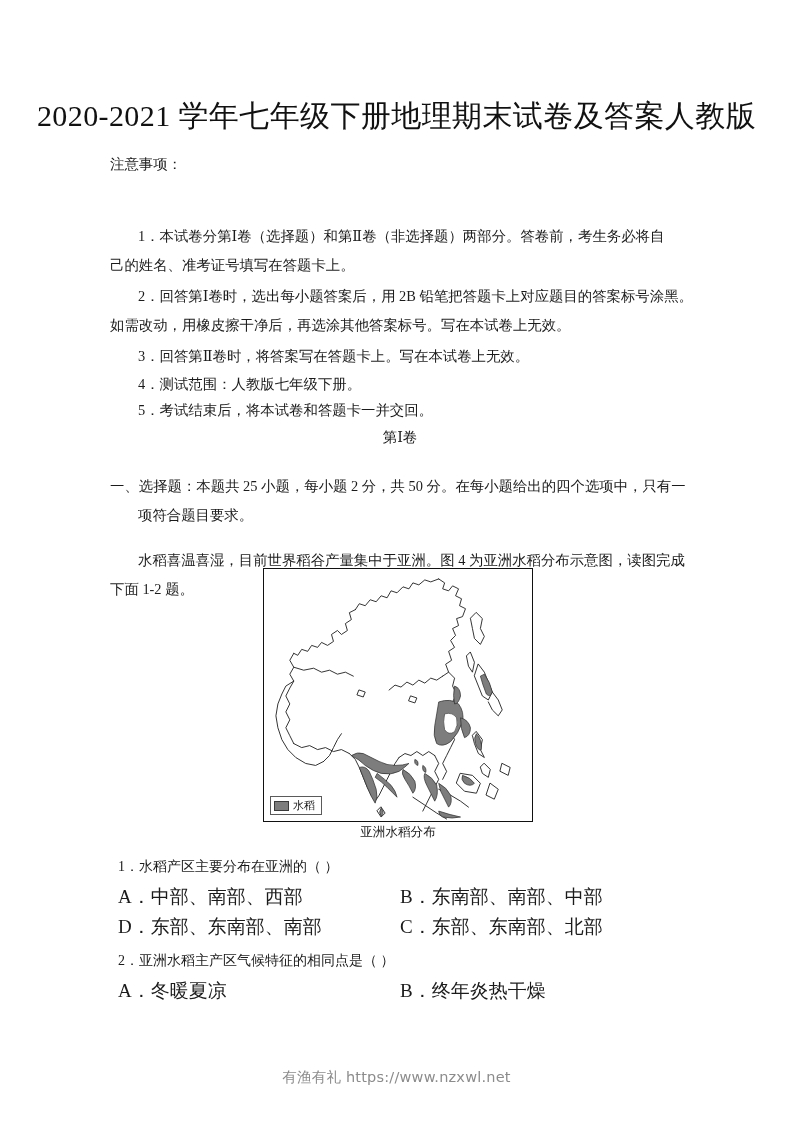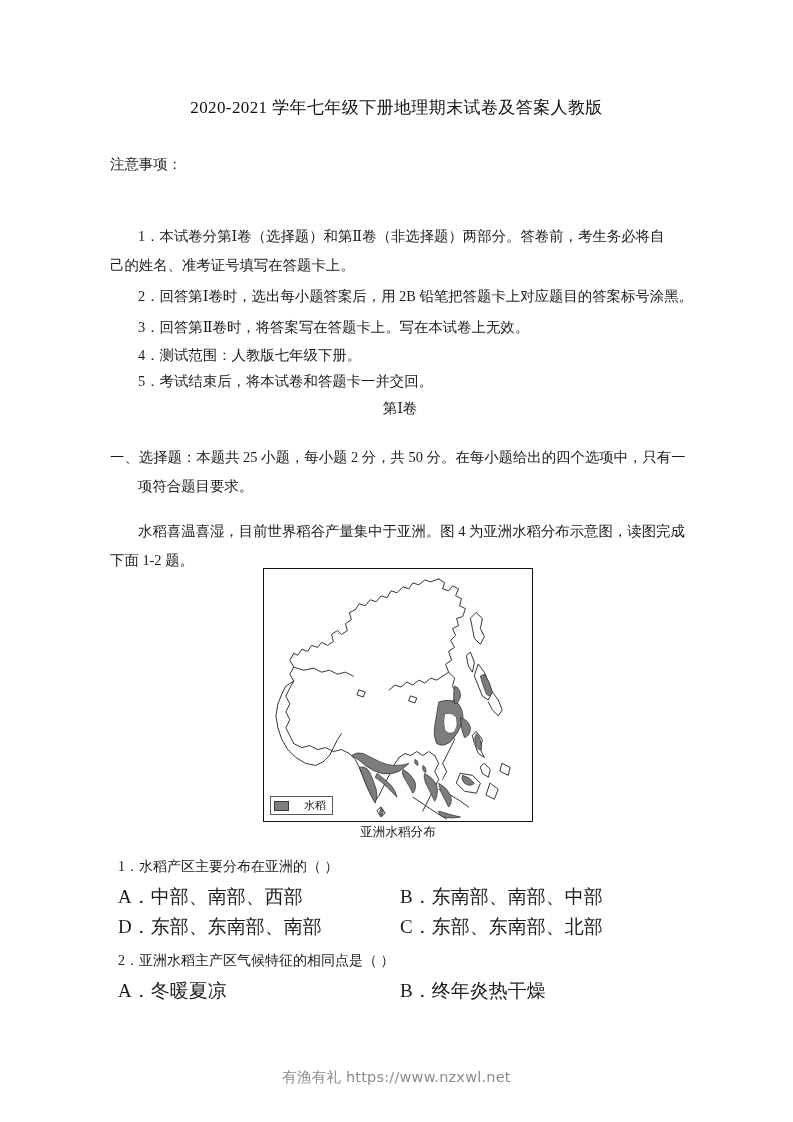--- a/index.html
+++ b/index.html
@@ -20,21 +20,21 @@
     left: 0; top: 0;
     width: 793px;
     height: 1122px;
   }
   .doc-title {
     position: absolute;
     left: 0;
     top: 96px;
     width: 793px;
     text-align: center;
-    font-size: 17px;
+    font-size: 30px;
     letter-spacing: 0.4px;
     color: #111;
     white-space: nowrap;
   }
   .content {
     position: absolute;
     left: 110px;
     top: 150px;
     width: 580px;
   }
@@ -81,21 +81,21 @@
   }
   .legend-box {
     position: absolute;
     left: 6px;
     bottom: 6px;
     border: 1px solid #5a5a5a;
     background: #fff;
     padding: 1px 6px 1px 3px;
     display: flex;
     align-items: center;
-    gap: 15px;
+    gap: 4px;
     font-size: 11px;
     font-family: "Liberation Sans", "DejaVu Sans", sans-serif;
     color: #111;
     line-height: 15px;
   }
   .legend-swatch {
     width: 13px;
     height: 8px;
     background: #7d7d7d;
     border: 1px solid #3a3a3a;
@@ -162,20 +162,21 @@
     <div class="line">注意事项：</div>
 
     <div class="line wrapline gap-before">
       <span class="indent-2" style="display:inline-block;width:0;"></span>
     </div>
 
     <div class="line" style="text-indent:28px;">1．本试卷分第Ⅰ卷（选择题）和第Ⅱ卷（非选择题）两部分。答卷前，考生务必将自</div>
     <div class="line">己的姓名、准考证号填写在答题卡上。</div>
 
     <div class="line" style="text-indent:28px;margin-top:2px;">2．回答第Ⅰ卷时，选出每小题答案后，用 2B 铅笔把答题卡上对应题目的答案标号涂黑。</div>
+    <div class="line">如需改动，用橡皮擦干净后，再选涂其他答案标号。写在本试卷上无效。</div>
 
     <div class="line" style="text-indent:28px;margin-top:2px;">3．回答第Ⅱ卷时，将答案写在答题卡上。写在本试卷上无效。</div>
     <div class="line" style="text-indent:28px;line-height:26px;">4．测试范围：人教版七年级下册。</div>
     <div class="line" style="text-indent:28px;line-height:26px;">5．考试结束后，将本试卷和答题卡一并交回。</div>
 
     <div class="center-line" style="">第Ⅰ卷</div>
 
     <div class="line" style="margin-top:20px;">一、选择题：本题共 25 小题，每小题 2 分，共 50 分。在每小题给出的四个选项中，只有一</div>
     <div class="line" style="text-indent:28px;">项符合题目要求。</div>
 

